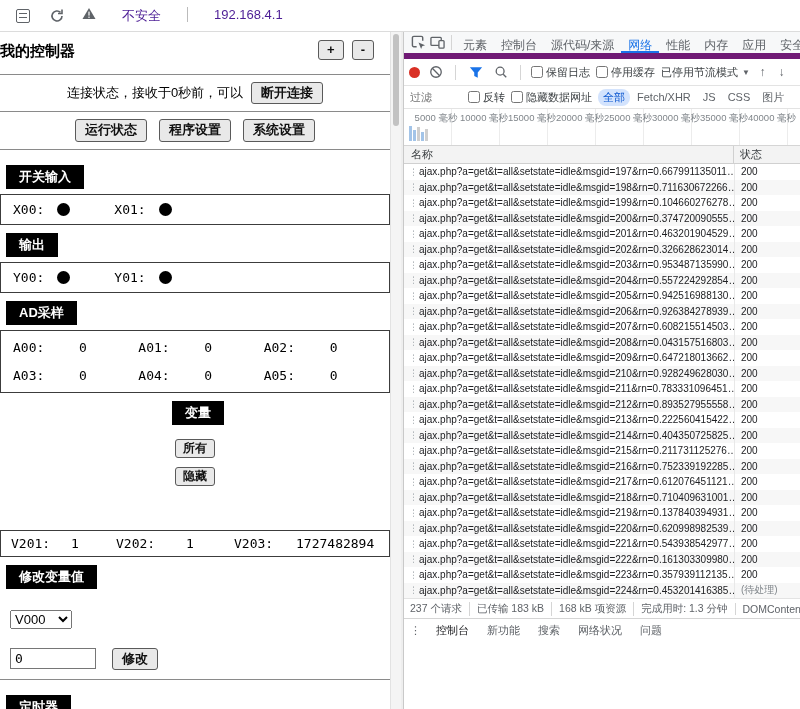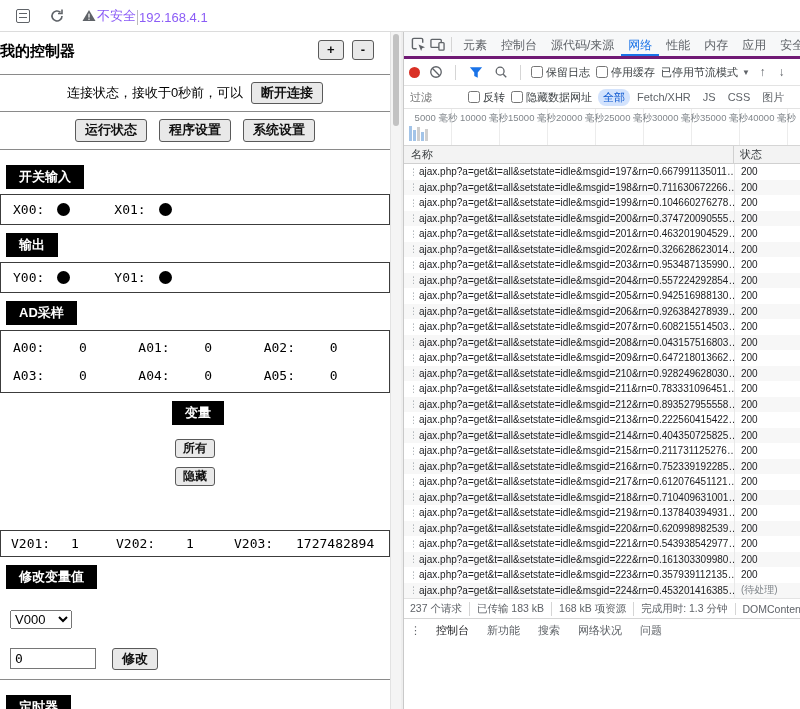--- a/index.html
+++ b/index.html
@@ -3,21 +3,21 @@
 <meta charset="utf-8">
 <style>
   * { box-sizing: border-box; margin: 0; padding: 0; }
   html, body { width: 800px; height: 709px; background: #fff; font-family: "Liberation Sans", sans-serif; overflow: hidden; }
 
   
   .browser-bar { height: 32px; display: flex; align-items: center; gap: 16px; padding: 0 14px; border-bottom: 1px solid #dcdcdc; font-size: 13px; color: #3c4043; background: #fff; }
   .b-icon { width: 18px; height: 18px; display: flex; align-items: center; justify-content: center; color: #5f6368; }
   .grid-ic { width: 14px; height: 14px; border: 1.5px solid #5f6368; border-radius: 2px; position: relative; }
   .grid-ic::after { content: ""; position: absolute; left: 2px; top: 3px; right: 2px; height: 1.5px; background: #5f6368; box-shadow: 0 4px 0 #5f6368; }
-  .addr { display: flex; align-items: flex-end; gap: 1px; color: #8b5cf6; }
+  .addr { display: flex; align-items: flex-start; gap: 26px; color: #4c1d95; }
   .addr-sep { width: 1px; height: 15px; background: #bbb; }
 
   .content { display: flex; height: 677px; }
 
   
   .page { width: 390px; position: relative; background: #fff; font-size: 13px; color: #000; overflow: hidden; }
   hr.rule { border: none; border-top: 1px solid #8a8a8a; margin: 7px 0; }
   .title-row { position: relative; height: 30px; margin-top: 5px; }
   .page-title { text-align: left; font-size: 15px; font-weight: bold; padding-top: 5px; }
   .zoom-btns { position: absolute; right: 16px; top: 3px; display: flex; gap: 8px; }
@@ -43,21 +43,21 @@
   .modify-row .txt { width: 86px; height: 21px; border: 1px solid #767676; font-size: 13px; padding: 0 4px; font-family: "DejaVu Sans Mono", monospace; }
   .timer-grid { display: grid; grid-template-columns: 1fr 1fr 1fr; font-family: "DejaVu Sans Mono", monospace; font-size: 13px; }
   .timer-grid .cell { border-bottom: 1px solid #b8b8b8; padding: 7px 0 7px 12px; }
   .timer-grid .cell:nth-child(n+13) { border-bottom: none; }
   .page-scrollbar { width: 11px; background: #f4f4f4; border-left: 1px solid #e2e2e2; position: relative; flex: none; }
   .page-scrollbar .thumb { position: absolute; top: 2px; left: 2px; right: 2px; height: 92px; background: #c2c2c2; border-radius: 5px; }
   .divider { width: 3px; background: #eee; border-right: 1px solid #c9c9c9; flex: none; }
 
   
   .devtools { flex: 1; display: flex; flex-direction: column; background: #fff; color: #3c4043; overflow: hidden; }
-  .dt-tabbar { height: 27px; flex: none; display: flex; align-items: center; background: #f7f8f9; border-bottom: 3px solid #701a75; padding-left: 5px; }
+  .dt-tabbar { height: 27px; flex: none; display: flex; align-items: center; background: #f7f8f9; border-bottom: 6px solid #701a75; padding-left: 5px; }
   .dt-icon { width: 19px; height: 17px; display: flex; align-items: center; justify-content: center; color: #5f6368; flex: none; }
   .dt-vsep { width: 1px; height: 15px; background: #d5d5d5; margin: 0 4px; flex: none; }
   .dt-tabs { display: flex; height: 100%; overflow: hidden; }
   .dt-tab { padding: 0 7px; line-height: 26px; font-size: 12px; color: #5f6368; white-space: nowrap; }
   .dt-tab.active { color: #1a73e8; box-shadow: inset 0 -2px 0 #1a73e8; }
   .dt-toolbar { height: 27px; flex: none; display: flex; align-items: center; gap: 6px; padding: 0 5px; border-bottom: 1px solid #e3e3e3; font-size: 11px; overflow: hidden; }
   .rec { width: 11px; height: 11px; border-radius: 50%; background: #d93025; flex: none; }
   .chk { display: flex; align-items: center; gap: 3px; white-space: nowrap; color: #3c4043; flex: none; }
   .chk input { width: 12px; height: 12px; margin: 0; }
   .dd { display: flex; align-items: center; gap: 4px; white-space: nowrap; color: #3c4043; flex: none; }

